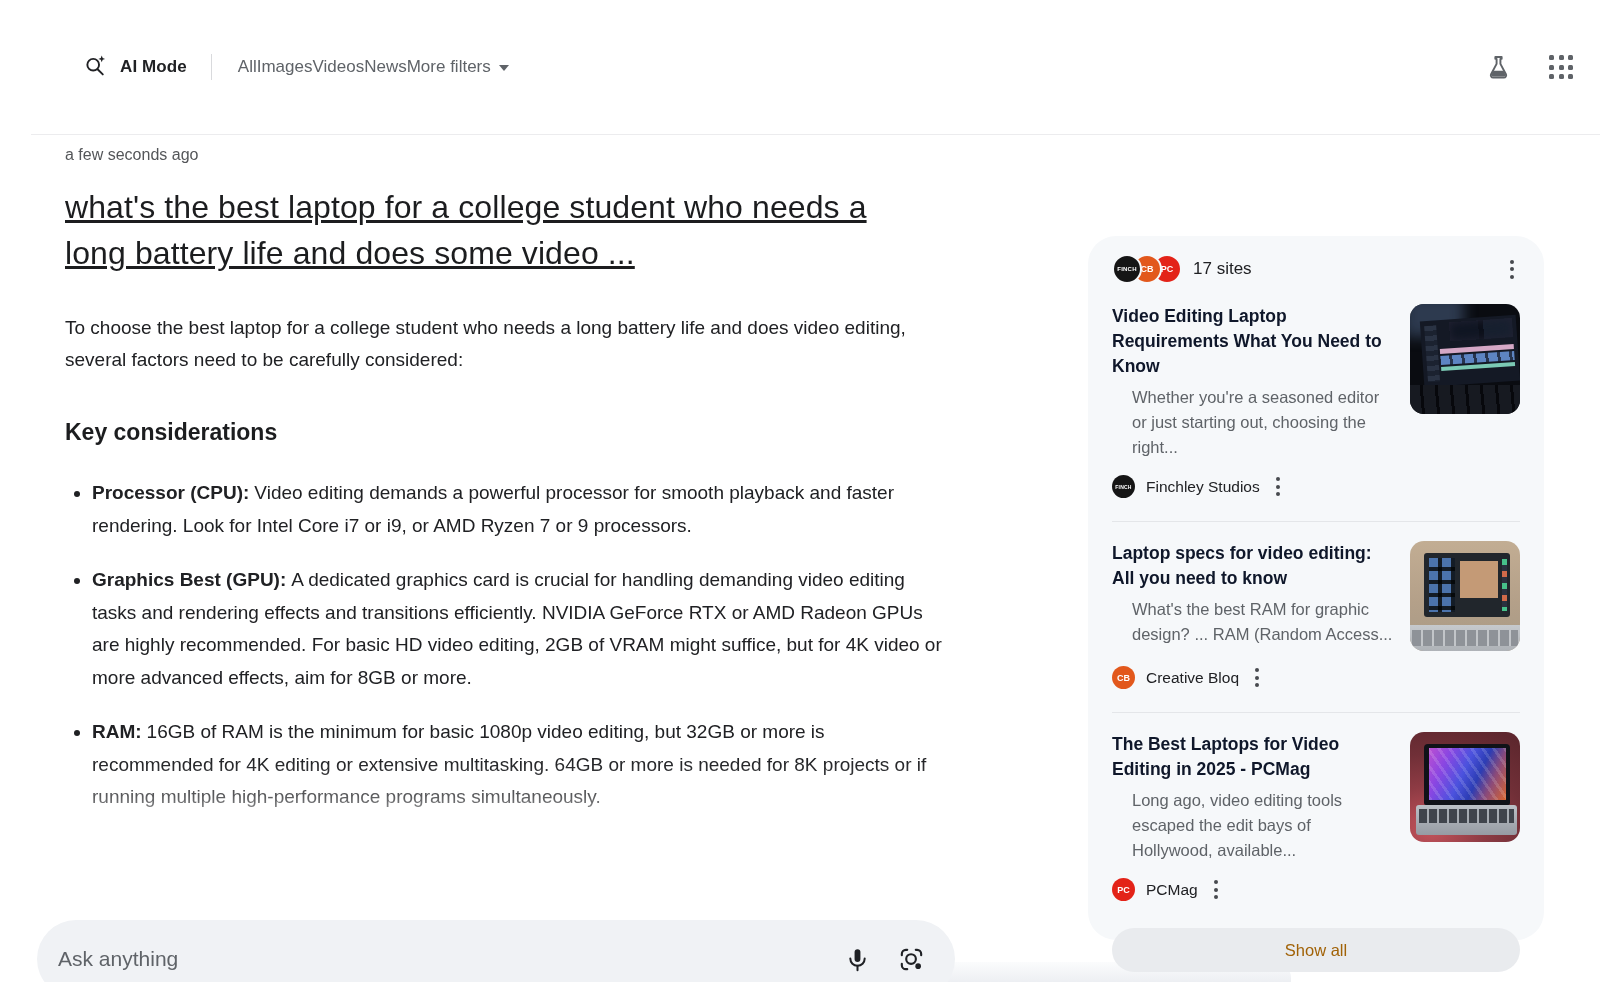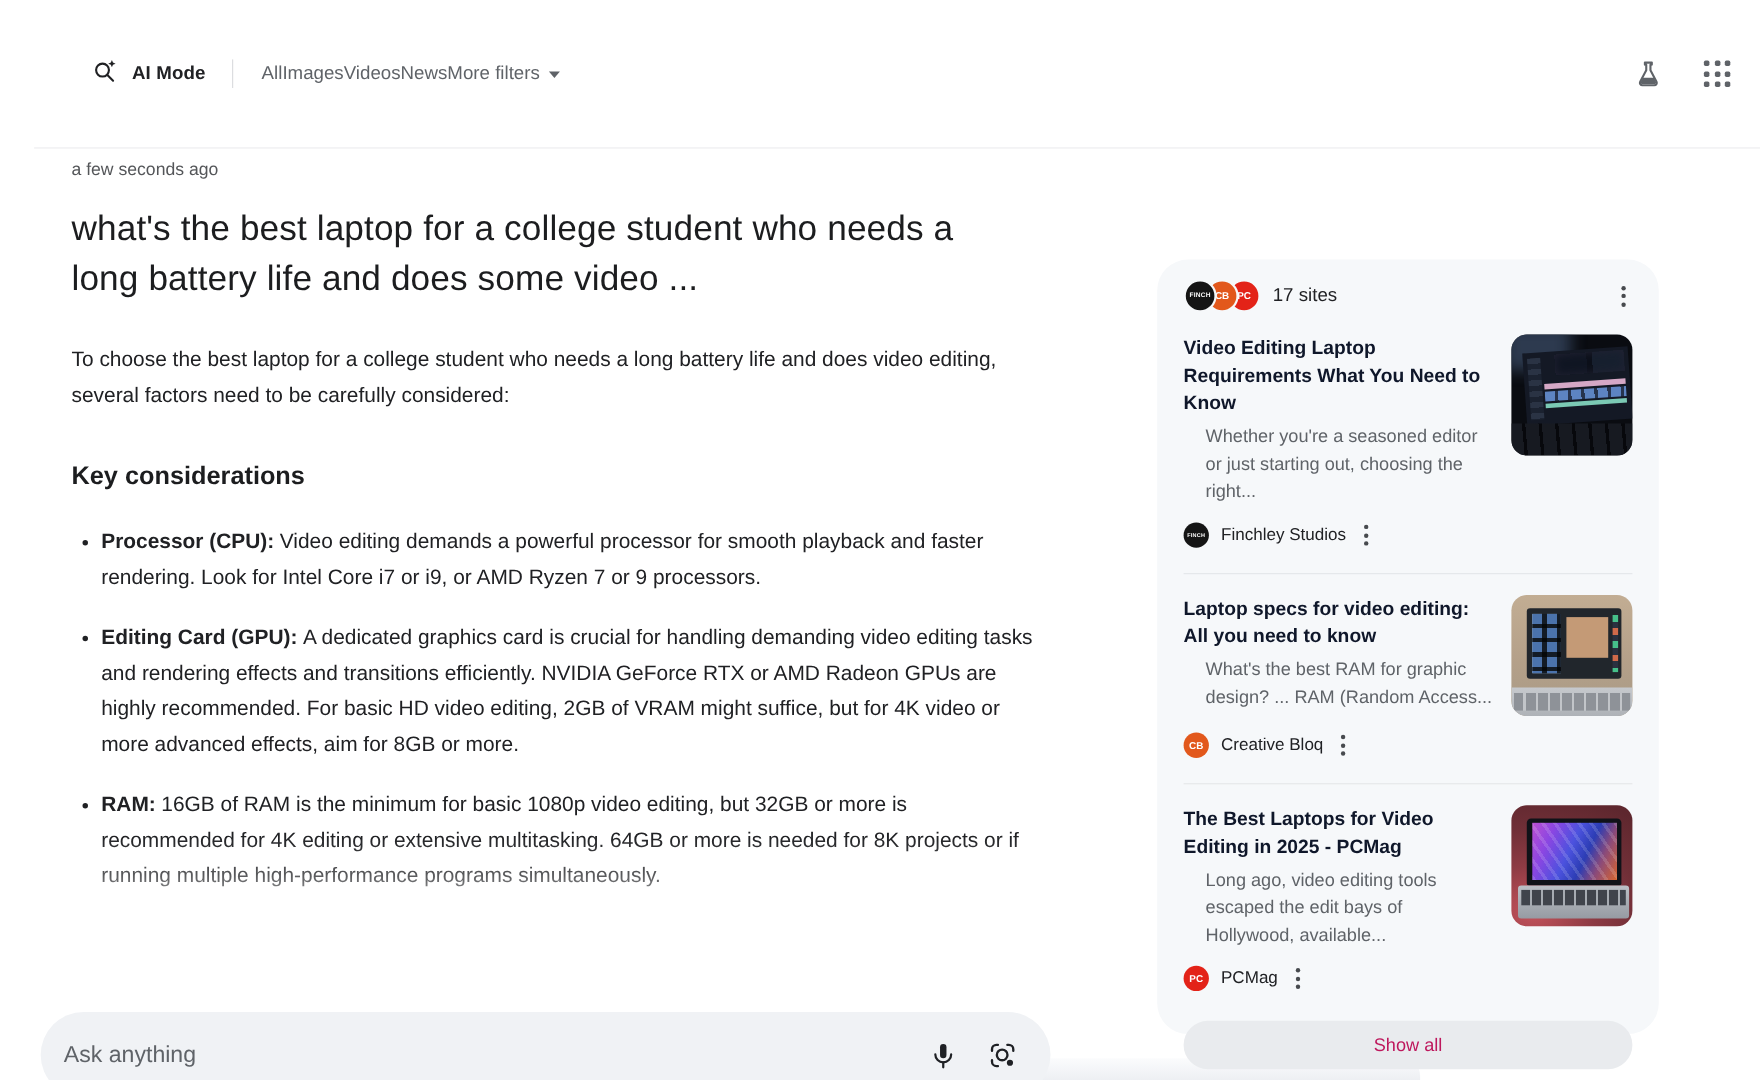--- a/index.html
+++ b/index.html
@@ -21,21 +21,21 @@
   .caret-down { width:0; height:0; border-left:5px solid transparent;
     border-right:5px solid transparent; border-top:6px solid #5f6368; margin-top:2px; }
   .nav-right { margin-left:auto; display:flex; align-items:center; gap:37px; }
   .grid-icon { display:grid; grid-template-columns:repeat(3,5px); grid-gap:4.5px; cursor:pointer; }
   .grid-icon span { width:5px; height:5px; background:#5f6368; border-radius:1.5px; }
 
   
   .content { position:absolute; left:53px; top:113px; width:912px;margin-left:12px; }
   .timestamp { margin-top:33px; font-size:16px; color:#545659; }
   .query-title { margin-top:20px; font-size:32px; font-weight:normal; line-height:46px;
-    color:#1c1d1f; max-width:830px; letter-spacing:.1px; }
+    color:#1c1d1f; max-width:830px; letter-spacing:.1px;text-decoration:underline; }
   .intro { margin-top:36px; font-size:19px; line-height:32px; max-width:860px; color:#202124; }
   .section-h { margin-top:43px; font-size:23px; font-weight:bold; color:#1c1d1f; }
   .bullets { margin-top:31px; padding-left:27px; max-width:886px; }
   .bullets li { font-size:19px; line-height:32.5px; color:#202124; margin-bottom:22px; }
   .bullets li b { margin-right:5px; }
 
   .fade-overlay { position:absolute; left:10px; top:760px; width:1000px; height:110px;
     background:linear-gradient(180deg, rgba(255,255,255,0) 0%, rgba(255,255,255,.25) 32%,
       rgba(255,255,255,.72) 62%, #ffffff 88%); pointer-events:none; z-index:3; }
 
@@ -46,21 +46,21 @@
   .ask-placeholder { font-size:21px; color:#5f6368; }
   .ask-icons { margin-left:auto; display:flex; align-items:center; gap:26px; }
   .icon-btn { width:28px; height:28px; display:flex; align-items:center; justify-content:center; cursor:pointer; }
 
   
   .next-peek { position:absolute; left:313px; top:962px; width:978px; height:20px;
     background:linear-gradient(180deg,#fbfcfd 0%, #edeff3 100%);
     border-radius:16px 16px 0 0; }
 
   
-  .panel { position:absolute; left:1052px; top:236px; width:456px; height:704px;
+  .panel { position:absolute; left:1088px; top:236px; width:456px; height:704px;
     background:#f6f8fa; border-radius:28px; padding:17px 24px 22px; }
   .panel-head { display:flex; align-items:center; height:32px; }
   .fav-stack { display:flex; }
   .fav { border-radius:50%; display:flex; align-items:center; justify-content:center;
     color:#fff; font-weight:bold; flex-shrink:0; }
   .fav-stack .fav { width:30px; height:30px; border:2px solid #f6f8fa; font-size:9px; }
   .fav-stack .fav + .fav { margin-left:-10px; }
   .fav.tiny-text { font-size:6px; letter-spacing:.2px; }
   .sites-count { margin-left:11px; font-size:17px; color:#202124; }
   .kebab { margin-left:auto; display:flex; flex-direction:column; gap:3.5px;
@@ -75,21 +75,21 @@
   .thumb { width:110px; height:110px; border-radius:14px; flex-shrink:0;
     position:relative; overflow:hidden; cursor:pointer; }
   .source-row { display:flex; align-items:center; margin-top:13px; }
   .source-row .fav { width:23px; height:23px; }
   .source-row .fav.cb, .source-row .fav.pc { font-size:9px; }
   .source-name { margin-left:11px; font-size:15.5px; color:#202124; }
   .source-row .kebab { margin-left:10px; }
 
   .show-all { margin-top:25px; height:44px; border-radius:22px; background:#e9ebee;
     display:flex; align-items:center; justify-content:center; font-size:16.5px;
-    color:#be185d; cursor:pointer; }
+    color:#a16207; cursor:pointer; }
 
   
   .t1 { background:#0a0c11; }
   .t1 .blob { position:absolute; left:-6%; top:-8%; width:55%; height:38%;
     background:#36465f; filter:blur(7px); opacity:.8; }
   .t1 .screen { position:absolute; left:11%; top:13%; right:2%; bottom:27%;
     background:#141925; transform:rotate(-4deg); }
   .t1 .prev { position:absolute; left:30%; top:5%; right:4%; height:28%;
     background:linear-gradient(90deg,#101623 0 46%, #0c101a 46% 54%, #17202f 54%);
     box-shadow:inset 0 0 8px #223; }
@@ -182,21 +182,21 @@
   <main class="content">
     <div class="timestamp">a few seconds ago</div>
     <h1 class="query-title">what's the best laptop for a college student who needs a long battery life and does some video ...</h1>
     <p class="intro">To choose the best laptop for a college student who needs a long battery life and does video editing, several factors need to be carefully considered:</p>
     <h2 class="section-h">Key considerations</h2>
     <ul class="bullets">
       <li>
         <b>Processor (CPU):</b><span>Video editing demands a powerful processor for smooth playback and faster rendering. Look for Intel Core i7 or i9, or AMD Ryzen 7 or 9 processors.</span>
       </li>
       <li>
-        <b>Editing Card (GPU):</b><span>A dedicated graphics card is crucial for handling demanding video editing tasks and rendering effects and transitions efficiently. NVIDIA GeForce RTX or AMD Radeon GPUs are highly recommended. For basic HD video editing, 2GB of VRAM might suffice, but for 4K video or more advanced effects, aim for 8GB or more.</span>
+        <b>Graphics Best (GPU):</b><span>A dedicated graphics card is crucial for handling demanding video editing tasks and rendering effects and transitions efficiently. NVIDIA GeForce RTX or AMD Radeon GPUs are highly recommended. For basic HD video editing, 2GB of VRAM might suffice, but for 4K video or more advanced effects, aim for 8GB or more.</span>
       </li>
       <li>
         <b>RAM:</b><span>16GB of RAM is the minimum for basic 1080p video editing, but 32GB or more is recommended for 4K editing or extensive multitasking. 64GB or more is needed for 8K projects or if running multiple high-performance programs simultaneously.</span>
       </li>
     </ul>
   </main>
 
   <div class="fade-overlay"></div>
 
   <div class="ask-bar">

